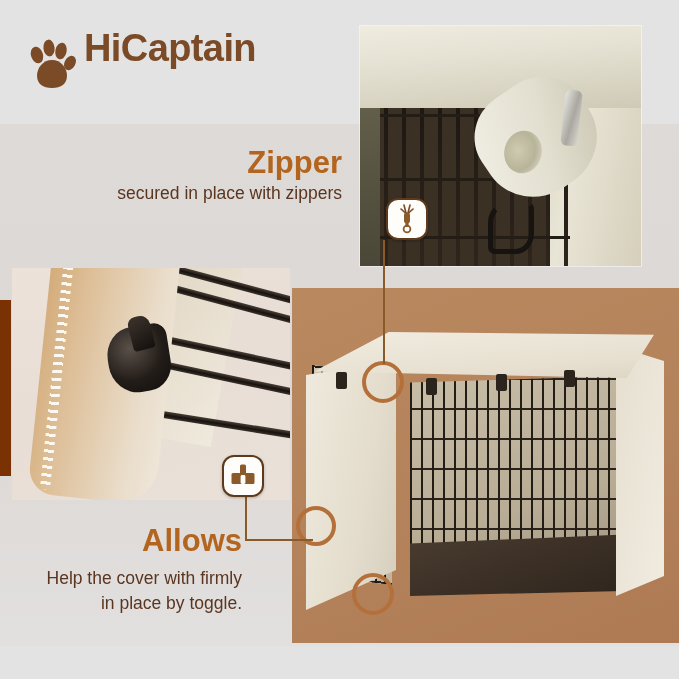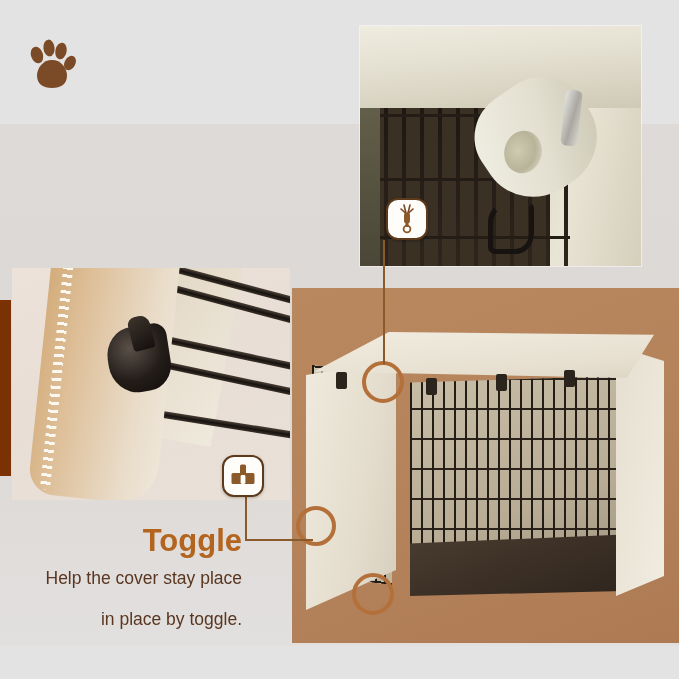--- a/index.html
+++ b/index.html
@@ -202,20 +202,21 @@
   <div style="position:absolute;left:0;top:300px;width:11px;height:176px;background:#7a3205;"></div>
 
   <div class="logo">
     <svg class="paw" viewBox="0 0 48 52">
       <ellipse cx="9" cy="17" rx="6" ry="8.5" fill="#7b4a26" transform="rotate(-18 9 17)"></ellipse>
       <ellipse cx="21" cy="10" rx="5.6" ry="8.4" fill="#7b4a26" transform="rotate(-6 21 10)"></ellipse>
       <ellipse cx="33" cy="13" rx="5.6" ry="8.4" fill="#7b4a26" transform="rotate(12 33 13)"></ellipse>
       <ellipse cx="42" cy="25" rx="5.4" ry="7.6" fill="#7b4a26" transform="rotate(28 42 25)"></ellipse>
       <path d="M24 22c9 0 15 8 15 15.5C39 46 33 50 24 50S9 46 9 37.5C9 30 15 22 24 22z" fill="#7b4a26"></path>
     </svg>
+    <div class="brand-name">HiCaptain</div>
   </div>
 
   <div class="photo-zipper">
     <div class="pz-wall-r"></div>
     <div class="pz-wall-l"></div>
     <div class="pz-cage">
       <div class="pz-bar" style="left:4px"></div>
       <div class="pz-bar" style="left:22px"></div>
       <div class="pz-bar" style="left:40px"></div>
       <div class="pz-bar" style="left:58px"></div>
@@ -289,21 +290,23 @@
 
   <div class="badge" style="left:222px;top:455px;">
     <svg width="26" height="24" viewBox="0 0 26 24">
       <rect x="1.5" y="9" width="23" height="11" rx="1.6" fill="#8a5a2b"></rect>
       <rect x="10" y="0.5" width="6" height="11" rx="1.6" fill="#8a5a2b"></rect>
       <rect x="10.6" y="11" width="4.8" height="9" rx="1.4" fill="#fffdf9"></rect>
     </svg>
   </div>
 
   <div class="txt-block" style="left:30px;top:145px;width:312px;">
+    <div class="head">Zipper</div>
+    <div class="desc" style="margin-top:0">secured in place with zippers</div>
   </div>
 
   <div class="txt-block" style="left:10px;top:523px;width:232px;">
-    <div class="head">Toggle</div>
-    <div class="desc">Help the cover stay place</div>
-    <div class="desc" style="margin-top:16px">in place by toggle.</div>
+    <div class="head">Allows</div>
+    <div class="desc">Help the cover with firmly</div>
+    <div class="desc" style="margin-top:0">in place by toggle.</div>
   </div>
 
 </div>
 
 </body></html>

